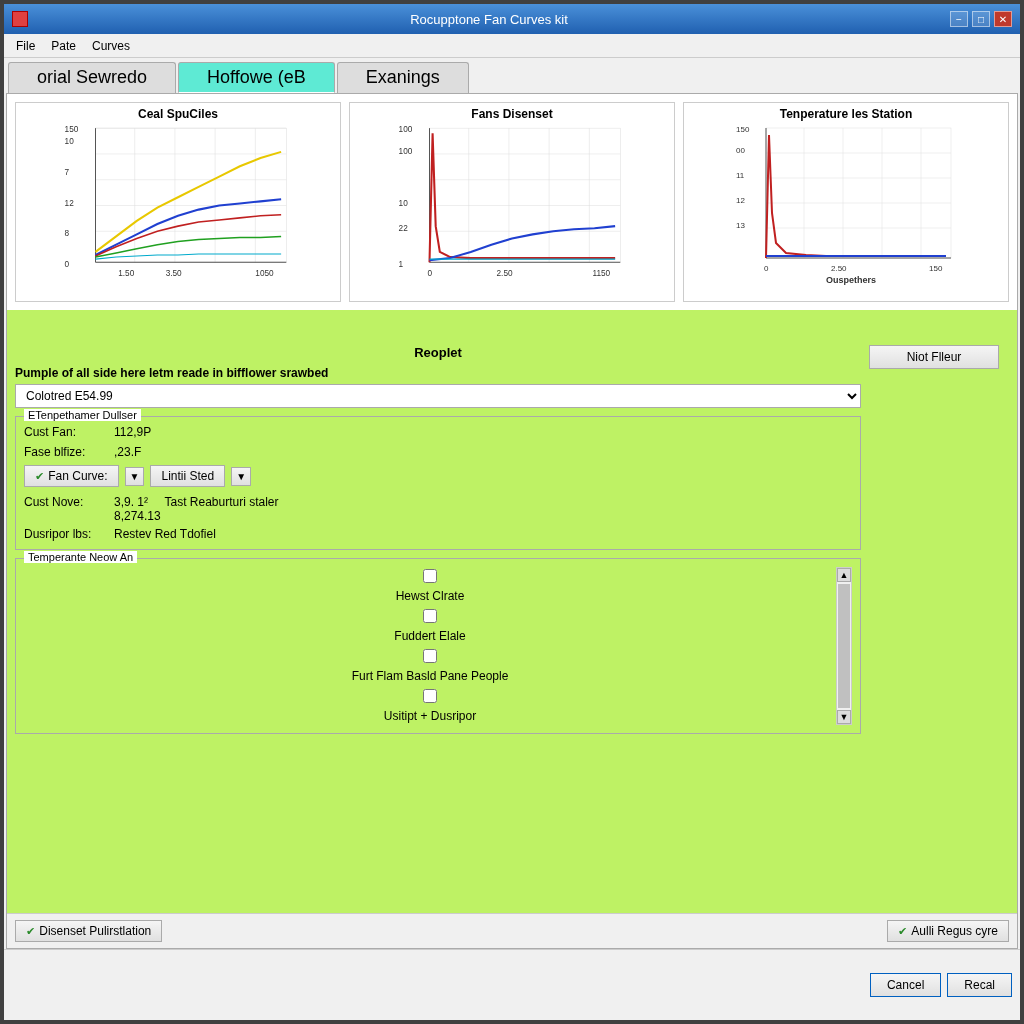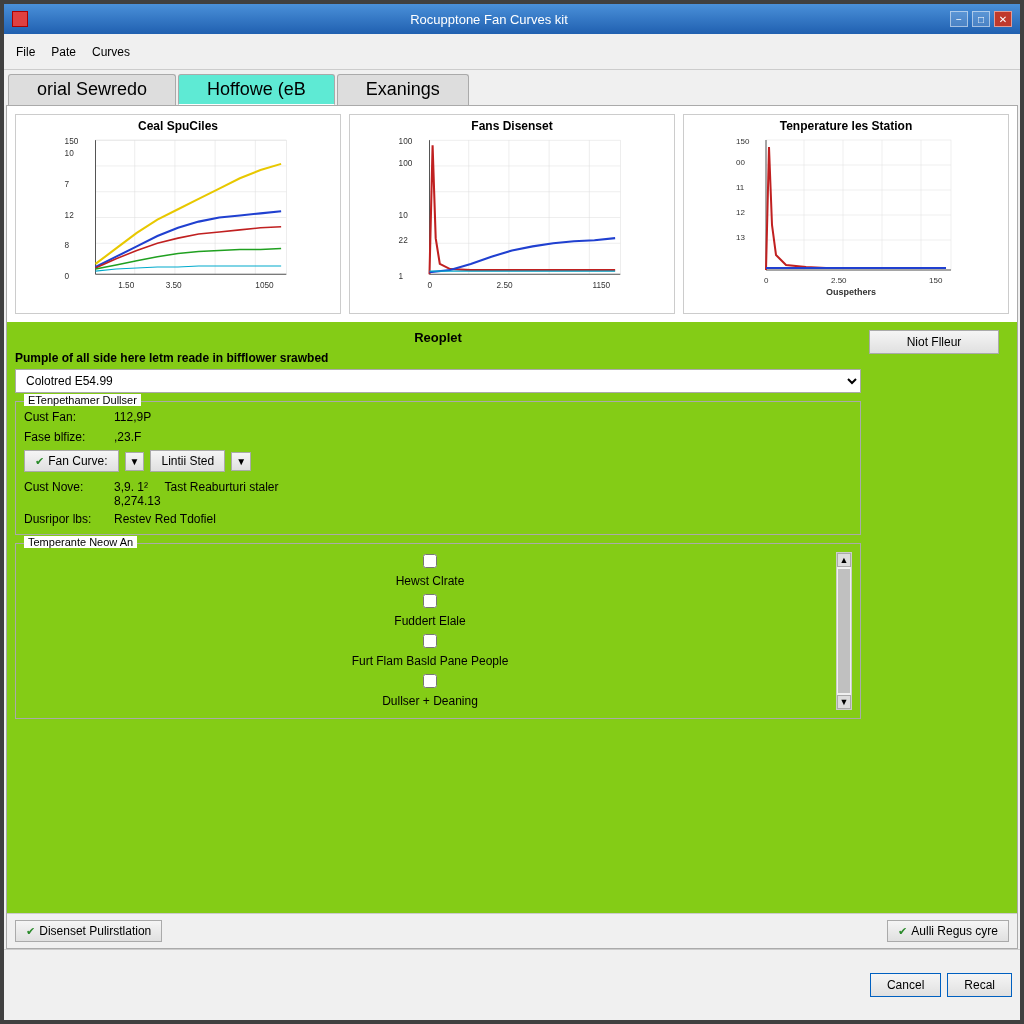--- a/index.html
+++ b/index.html
@@ -49,21 +49,21 @@
       display: flex;
       align-items: center;
       justify-content: center;
     }
     .title-btn.close { background: #c0392b; }
     .menu-bar {
       background: #f0f0f0;
       border-bottom: 1px solid #ccc;
       display: flex;
       padding: 2px 4px;
-      height: 36px;
+      height: 24px;
       align-items: center;
       flex-shrink: 0;
     }
     .menu-item {
       padding: 2px 8px;
       cursor: pointer;
       font-size: 12px;
     }
     .tab-bar {
       background: #f0f0f0;
@@ -81,27 +81,28 @@
       margin-right: 2px;
       border-radius: 3px 3px 0 0;
     }
     .tab.active {
       background: #5eead4;
       border-bottom: 1px solid white;
       z-index: 1;
       position: relative;
     }
     .content-area {
-      background: #84cc16;
+      background: #bef264;
       border: 1px solid #aaa;
       flex: 1;
       overflow: hidden;
       display: flex;
       flex-direction: column;
       margin: 0 2px;
+      gap: 27px;
     }
     .charts-row {
       display: flex;
       padding: 8px;
       gap: 8px;
       background: white;
       flex-shrink: 0;
     }
     .chart-container {
       flex: 1;
@@ -525,21 +526,21 @@
               <label class="checkbox-item">
                 <input type="checkbox" style="">
                 <span>Fuddert Elale</span>
               </label>
               <label class="checkbox-item">
                 <input type="checkbox" style="">
                 <span>Furt Flam Basld Pane People</span>
               </label>
               <label class="checkbox-item">
                 <input type="checkbox" style="">
-                <span>Dullser + Deaning</span>
+                <span>Usitipt + Dusripor</span>
               </label>
             </div>
           </div>
           <div class="scrollbar-stub">
             <div class="scroll-up">▲</div>
             <div class="scroll-thumb"></div>
             <div class="scroll-down">▼</div>
           </div>
         </div>
 

